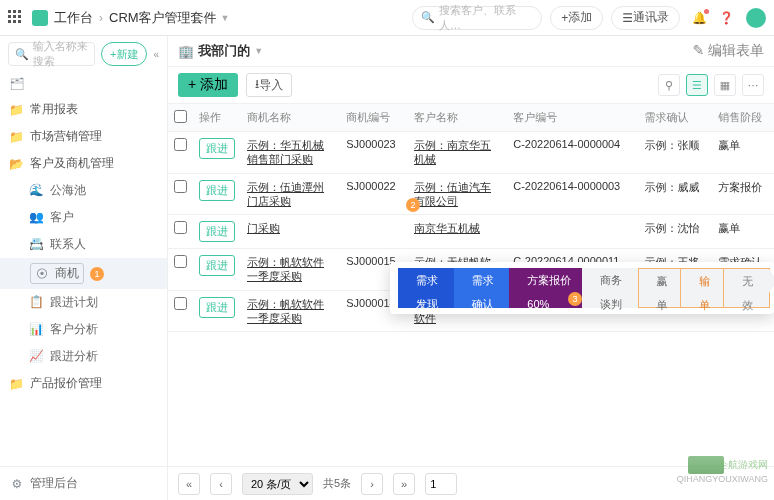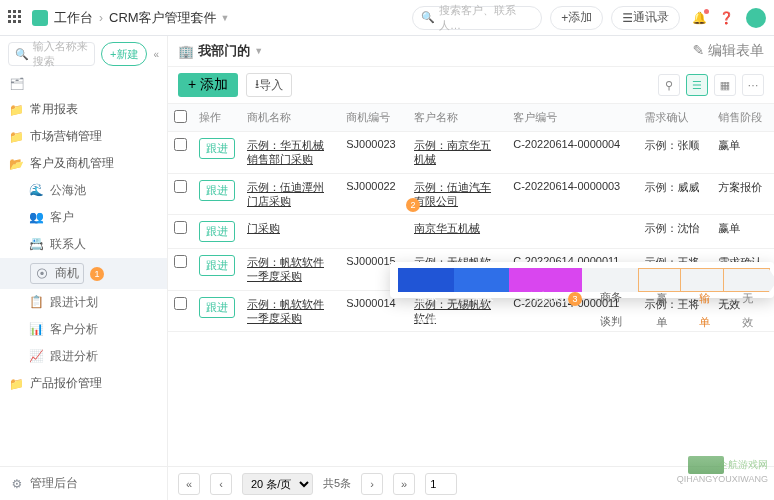--- a/index.html
+++ b/index.html
@@ -46,25 +46,25 @@
   .edit-form { margin-left:auto; color:#888; font-size:14px; cursor:pointer; }
   .table-wrap { flex:1; overflow:auto; position:relative; }
   table { width:100%; border-collapse:collapse; font-size:11px; }
   th, td { padding:6px 6px; text-align:left; border-bottom:1px solid #f0f0f0; vertical-align:top; white-space:nowrap; overflow:hidden; text-overflow:ellipsis;margin-top:48px; }
   th { color:#888; font-weight:400; background:#fafbfc; }
   input[type=checkbox] { cursor:pointer; }
   .op-btn { border:1px solid #3fc6a1; color:#3fc6a1; background:#fff; border-radius:3px; padding:2px 6px; font-size:11px; cursor:pointer; }
   .cell-multi { white-space:normal; max-width:90px; line-height:1.3;text-decoration:underline; }
   .pipeline-pop { position:absolute; left:222px; top:158px; background:#fff; border-radius:4px; box-shadow:0 4px 16px rgba(0,0,0,.18); padding:6px 8px; z-index:10; }
   .stages { display:flex; align-items:center; }
-  .stage { position:relative; height:24px; line-height:24px; color:#fff; font-size:11px; padding:17px 12px 0 18px; margin-right:-4px; cursor:pointer; }
+  .stage { position:relative; height:40px; line-height:24px; color:#fff; font-size:11px; padding:0 12px 0 18px; margin-right:-4px; cursor:pointer; }
   .stage::after { content:""; position:absolute; right:-8px; top:0; border-top:12px solid transparent; border-bottom:12px solid transparent; border-left:8px solid currentColor; }
   .stage.s1 { background:#2055d6; color:#fff; } .stage.s1::after { border-left-color:#2055d6; }
   .stage.s2 { background:#2f6fe8; } .stage.s2::after { border-left-color:#2f6fe8; }
-  .stage.s3 { background:#d946ef; } .stage.s3::after { border-left-color:#4a8bf5; }
+  .stage.s3 { background:#701a75; } .stage.s3::after { border-left-color:#4a8bf5; }
   .stage.g  { background:#f1f3f5; color:#666; } .stage.g::after { border-left-color:#f1f3f5; }
   .stage.brd { border:1px solid #f5b36e; }
   .stage.loss { color:#e67e22; }
   .stage.void { color:#888; }
   .badge-num.abs-2 { position:absolute; left:232px; top:94px; z-index:11; }
   .badge-num.abs-3 { position:absolute; left:394px; top:188px; z-index:11; }
   .pager { height:34px; border-top:1px solid #eee; display:flex; align-items:center; padding:0 10px; gap:10px; font-size:11px; color:#666; }
   .pager select,.pager input { font-size:11px; height:22px; border:1px solid #ddd; border-radius:3px; padding:0 4px; }
   .pager .nav { width:22px; height:22px; border:1px solid #ddd; border-radius:3px; display:flex; align-items:center; justify-content:center; cursor:pointer; }
   .watermark { position:absolute; right:6px; bottom:28px; font-size:10px; color:#7fbf77; z-index:5; opacity:.7; }

